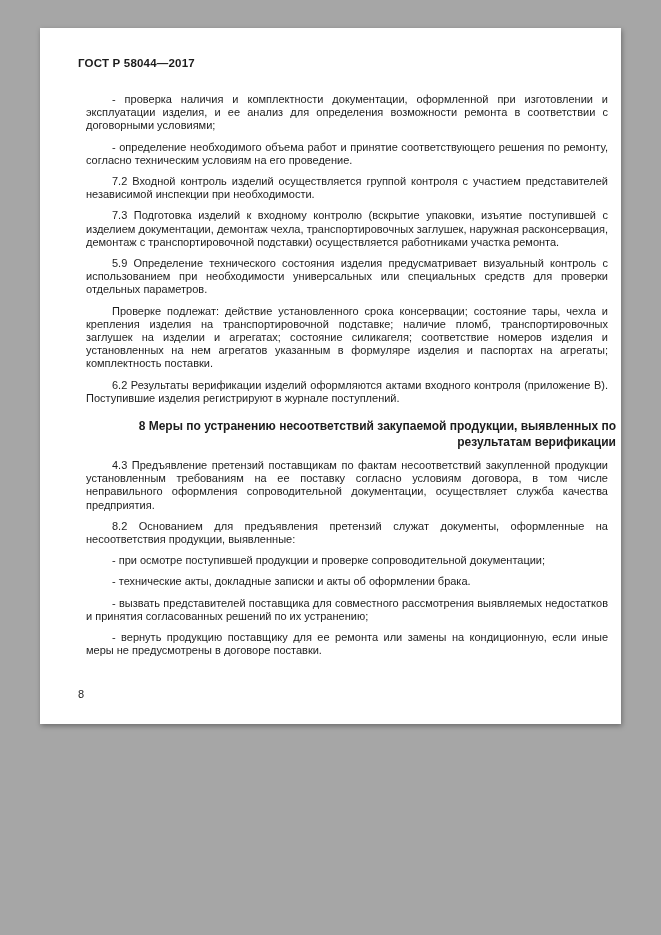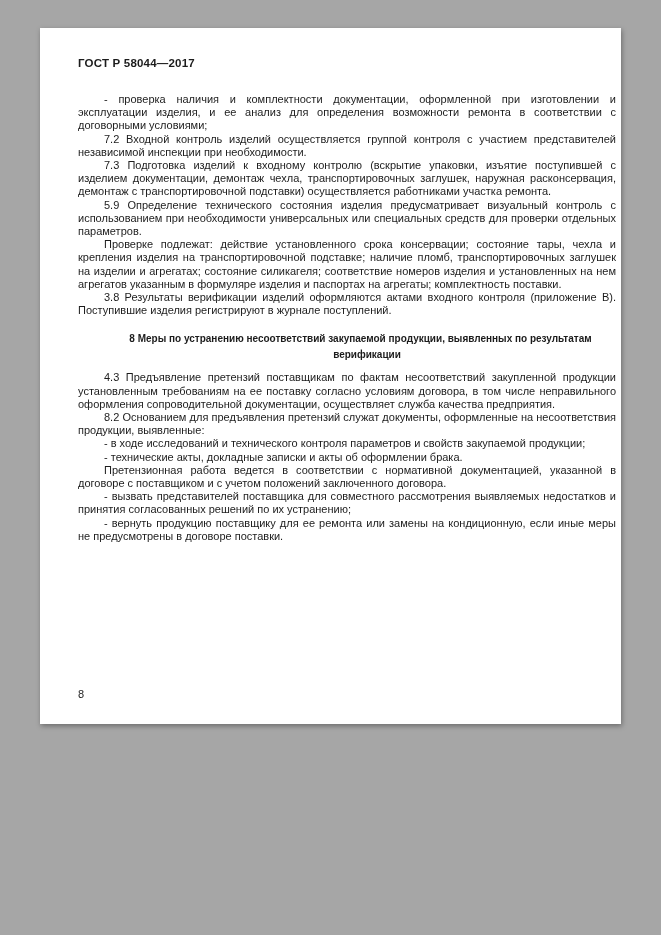--- a/index.html
+++ b/index.html
@@ -31,28 +31,28 @@
     font-size: 11.5px;
     letter-spacing: 0.2px;
     margin-bottom: 24px;
   }
   .doc-body {
     font-size: 11px;
     line-height: 13.2px;
     text-align: justify;
   }
   .para {
-    margin: 0;
+    margin: 8px;
     text-indent: 26px;
   }
   .section-heading {
-    font-size: 10px;
+    font-size: 12px;
     line-height: 15.5px;
     font-weight: bold;
-    text-align: center;
+    text-align: right;
     margin: 14px 0 9px 0;
     padding-left: 40px;
     text-indent: -13px;
   }
   .page-number {
     position: absolute;
     left: 38px;
     bottom: 24px;
     font-size: 11px;
   }
@@ -60,31 +60,31 @@
 </head>
 <body>
 
 <div class="canvas">
   <div class="page">
 
     <div class="doc-header">ГОСТ Р 58044—2017</div>
 
     <div class="doc-body">
       <p class="para">- проверка наличия и комплектности документации, оформленной при изготовлении и эксплуатации изделия, и ее анализ для определения возможности ремонта в соответствии с договорными условиями;</p>
+      <p class="para">- определение необходимого объема работ и принятие соответствующего решения по ремонту, согласно техническим условиям на его проведение.</p>
       <p class="para">7.2 Входной контроль изделий осуществляется группой контроля с участием представителей независимой инспекции при необходимости.</p>
       <p class="para">7.3 Подготовка изделий к входному контролю (вскрытие упаковки, изъятие поступившей с изделием документации, демонтаж чехла, транспортировочных заглушек, наружная расконсервация, демонтаж с транспортировочной подставки) осуществляется работниками участка ремонта.</p>
       <p class="para">5.9 Определение технического состояния изделия предусматривает визуальный контроль с использованием при необходимости универсальных или специальных средств для проверки отдельных параметров.</p>
       <p class="para">Проверке подлежат: действие установленного срока консервации; состояние тары, чехла и крепления изделия на транспортировочной подставке; наличие пломб, транспортировочных заглушек на изделии и агрегатах; состояние силикагеля; соответствие номеров изделия и установленных на нем агрегатов указанным в формуляре изделия и паспортах на агрегаты; комплектность поставки.</p>
-      <p class="para">3.8 Результаты верификации изделий оформляются актами входного контроля (приложение В). Поступившие изделия регистрируют в журнале поступлений.</p>
+      <p class="para">6.2 Результаты верификации изделий оформляются актами входного контроля (приложение В). Поступившие изделия регистрируют в журнале поступлений.</p>
       <h2 class="section-heading">8 Меры по устранению несоответствий закупаемой продукции, выявленных по результатам верификации</h2>
       <p class="para">4.3 Предъявление претензий поставщикам по фактам несоответствий закупленной продукции установленным требованиям на ее поставку согласно условиям договора, в том числе неправильного оформления сопроводительной документации, осуществляет служба качества предприятия.</p>
       <p class="para">8.2 Основанием для предъявления претензий служат документы, оформленные на несоответствия продукции, выявленные:</p>
-      <p class="para">- в ходе исследований и технического контроля параметров и свойств закупаемой продукции;</p>
+      <p class="para">- при осмотре поступившей продукции и проверке сопроводительной документации;</p>
       <p class="para">- технические акты, докладные записки и акты об оформлении брака.</p>
-      <p class="para">Претензионная работа ведется в соответствии с нормативной документацией, указанной в договоре с поставщиком и с учетом положений заключенного договора.</p>
       <p class="para">- вызвать представителей поставщика для совместного рассмотрения выявляемых недостатков и принятия согласованных решений по их устранению;</p>
       <p class="para">- вернуть продукцию поставщику для ее ремонта или замены на кондиционную, если иные меры не предусмотрены в договоре поставки.</p>
     </div>
 
     <div class="page-number">8</div>
 
   </div>
 </div>
 
 </body></html>

